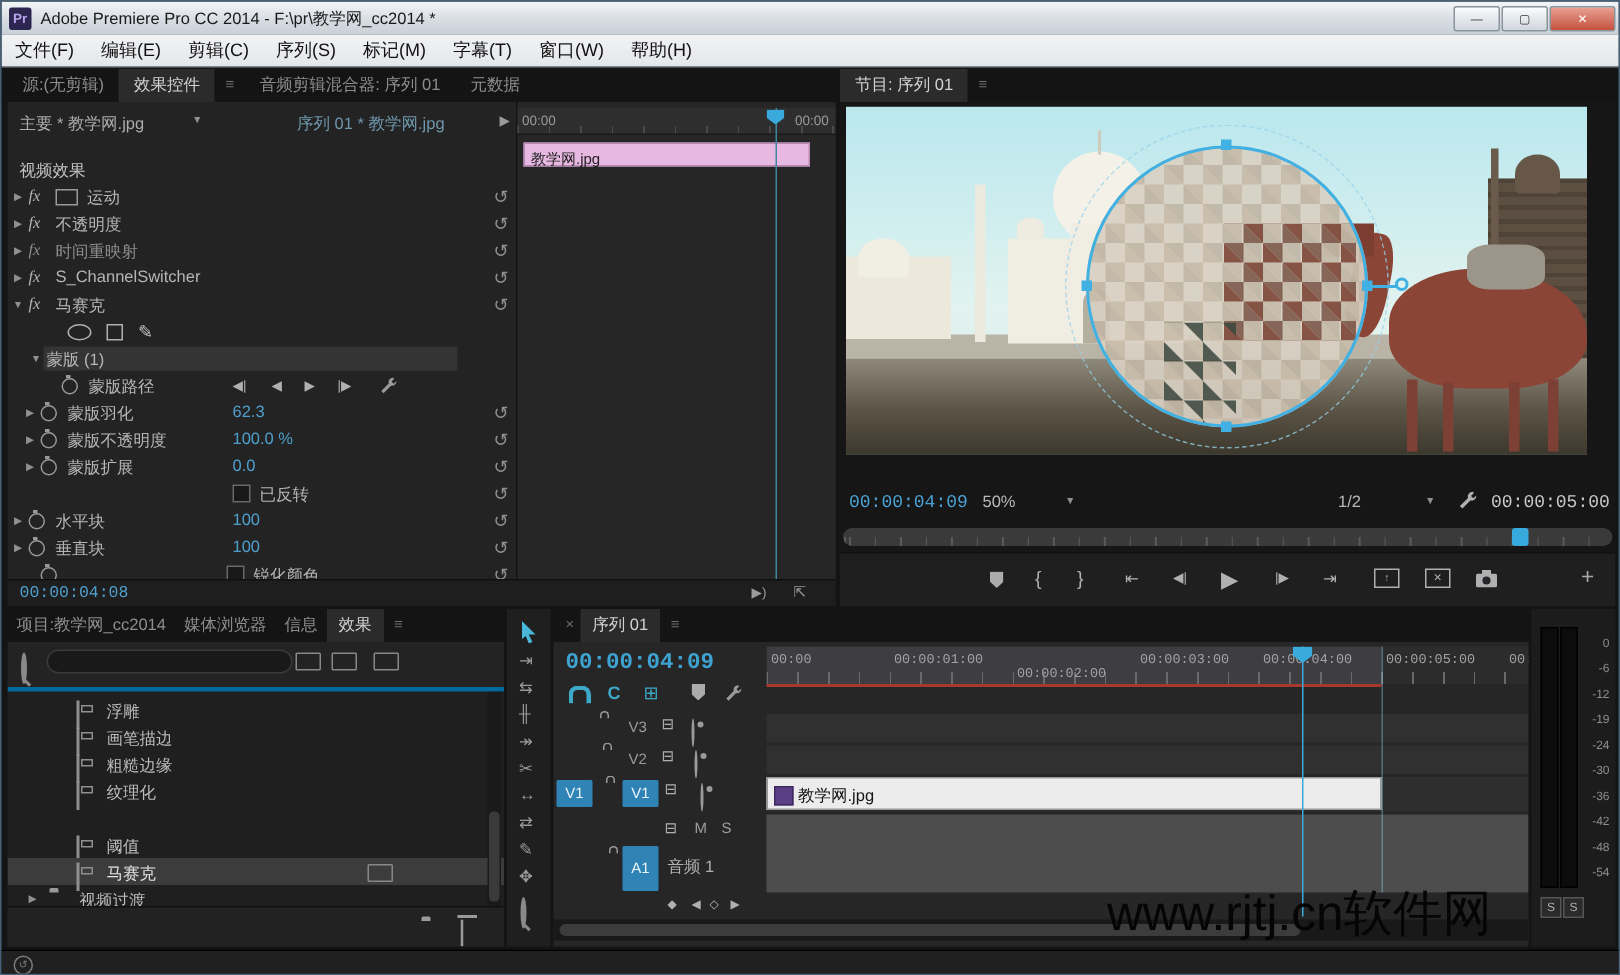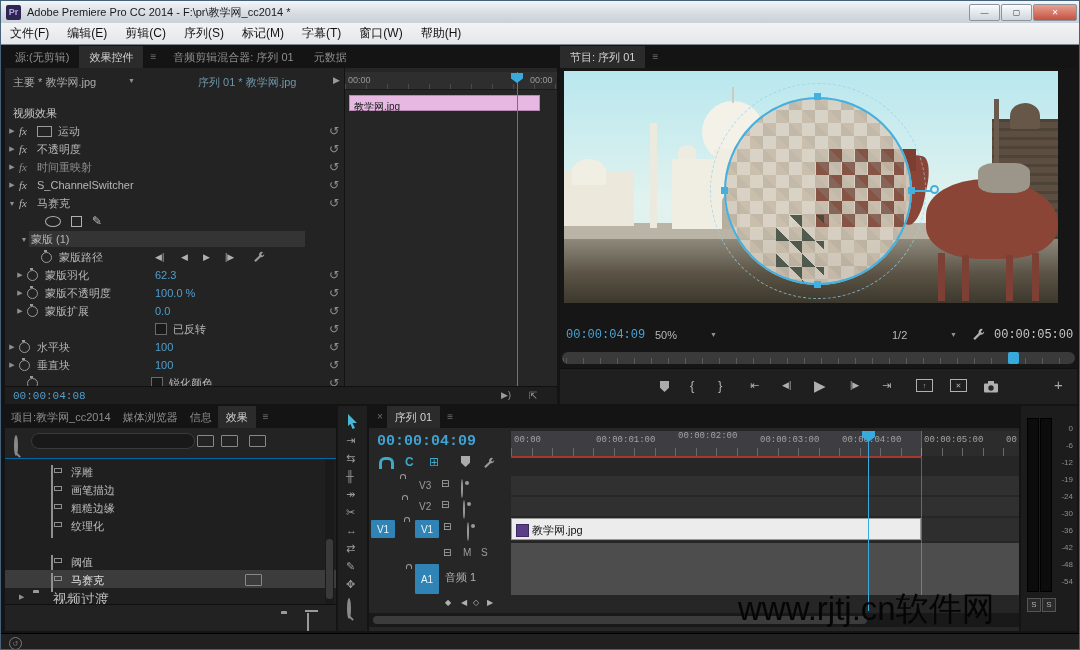--- a/index.html
+++ b/index.html
@@ -306,21 +306,21 @@
     <span class="pmenu">≡</span>
   </div>
   <div class="panel" style="left:4px;top:427px;width:331px;height:203px;">
     <span class="abs icon-mag" style="left:9px;top:9px;"></span>
     <input class="abs" style="left: 26px; top: 5px; width: 150px; height: 14px; background: rgb(25, 25, 25); border: 1px solid rgb(58, 58, 58); border-radius: 8px; color: rgb(204, 204, 204); font-size: 10px; padding: 0px 6px; outline: none;" value="">
     <span class="abs badgebox" style="left:192px;top:7px;"></span>
     <span class="abs badgebox" style="left:216px;top:7px;"></span>
     <span class="abs badgebox" style="left:244px;top:7px;"></span>
 
     
-    <div class="abs" style="left:0;top:30px;width:331px;height:166px;overflow:hidden;background:#1f1f1f;border-top:1px solid #0369a1;">
+    <div class="abs" style="left:0;top:30px;width:331px;height:166px;overflow:hidden;background:#1f1f1f;border-top:3px solid #0369a1;">
       <div class="abs" style="left:0;top:3px;width:331px;height:18px;">
         <span class="abs icon-plugin" style="left:46px;top:4px;"></span>
         <span class="abs" style="left:66px;top:3px;font-size:11px;color:#bcbcbc;">浮雕</span>
       </div>
       <div class="abs" style="left:0;top:39px;width:331px;height:18px;">
         <span class="abs icon-plugin" style="left:46px;top:4px;"></span>
         <span class="abs" style="left:66px;top:3px;font-size:11px;color:#bcbcbc;">粗糙边缘</span>
       </div>
       <div class="abs" style="left:0;top:21px;width:331px;height:18px;">
         <span class="abs icon-plugin" style="left:46px;top:4px;"></span>
@@ -335,21 +335,21 @@
         <span class="abs" style="left:66px;top:3px;font-size:11px;color:#bcbcbc;">阈值</span>
       </div>
       <div class="abs" style="left:0;top:111px;width:331px;height:18px;background:#3c3c3c;">
         <span class="abs icon-plugin" style="left:46px;top:4px;"></span>
         <span class="abs" style="left:66px;top:3px;font-size:11px;color:#e0e0e0;">马赛克</span>
         <span class="abs badgebox" style="left:240px;top:4px;"></span>
       </div>
       <div class="abs" style="left:0;top:129px;width:331px;height:18px;">
         <span class="abs" style="left:14px;top:5px;font-size:7px;color:#909090;">▶</span>
         <span class="abs icon-folder" style="left:28px;top:5px;"></span>
-        <span class="abs" style="left:48px;top:3px;font-size:14px;color:#bcbcbc;">视频过渡</span>
+        <span class="abs" style="left:48px;top:3px;font-size:11px;color:#bcbcbc;">视频过渡</span>
       </div>
       <div class="abs" style="left:0;top:147px;width:331px;height:18px;opacity:.55;">
         <span class="abs" style="left:14px;top:5px;font-size:7px;color:#909090;">▶</span>
         <span class="abs icon-folder" style="left:28px;top:5px;"></span>
         <span class="abs" style="left:48px;top:3px;font-size:11px;color:#bcbcbc;">Lumetri Looks</span>
       </div>
       <div class="abs" style="left:320px;top:0;width:9px;height:166px;background:#1a1a1a;">
         <div class="abs" style="left:1px;top:80px;width:7px;height:60px;background:#3a3a3a;border-radius:3px;"></div>
       </div>
     </div>
@@ -391,21 +391,21 @@
     <span class="abs" style="left:114px;top:27px;"><svg width="12" height="12" viewBox="0 0 16 16">
           <path fill="#9a9a9a" d="M12 1a4 4 0 0 0-3.8 5.2L1.6 12.8l2 2 6.6-6.6A4 4 0 0 0 15 4l-2.4 2.4-1.9-1.9L13.1 2A4 4 0 0 0 12 1z"></path>
         </svg></span>
 
     
     <div class="abs" style="left:142px;top:3px;width:508px;height:25px;background:#2c2c2c;overflow:hidden;">
       <div class="abs" style="left:0;top:0;width:410px;height:25px;background:#3e3e42;"></div>
       <div class="abs" style="left:0;bottom:0;width:508px;height:8px;background-image:repeating-linear-gradient(90deg,#6a6a6a 0 1px,transparent 1px 20.5px);"></div>
       <span class="abs tc" style="left:3px;top:4px;font-size:9px;color:#a2a2a2;">00:00</span>
       <span class="abs tc" style="left:85px;top:4px;font-size:9px;color:#a2a2a2;">00:00:01:00</span>
-      <span class="abs tc" style="left:167px;top:0;font-size:9px;color:#a2a2a2;">00:00:02:00</span>
+      <span class="abs tc" style="left:167px;top:13px;font-size:9px;color:#a2a2a2;">00:00:02:00</span>
       <span class="abs tc" style="left:249px;top:4px;font-size:9px;color:#a2a2a2;">00:00:03:00</span>
       <span class="abs tc" style="left:331px;top:4px;font-size:9px;color:#a2a2a2;">00:00:04:00</span>
       <span class="abs tc" style="left:413px;top:4px;font-size:9px;color:#a2a2a2;">00:00:05:00</span>
       <span class="abs tc" style="left:495px;top:4px;font-size:9px;color:#a2a2a2;">00:00:0</span>
     </div>
     <div class="abs" style="left:142px;top:28px;width:410px;height:2px;background:#a53a2c;"></div>
 
     
     <div class="abs" style="left:142px;top:48px;width:508px;height:19px;background:#303030;"></div>
     <div class="abs" style="left:142px;top:69px;width:508px;height:19px;background:#303030;"></div>

